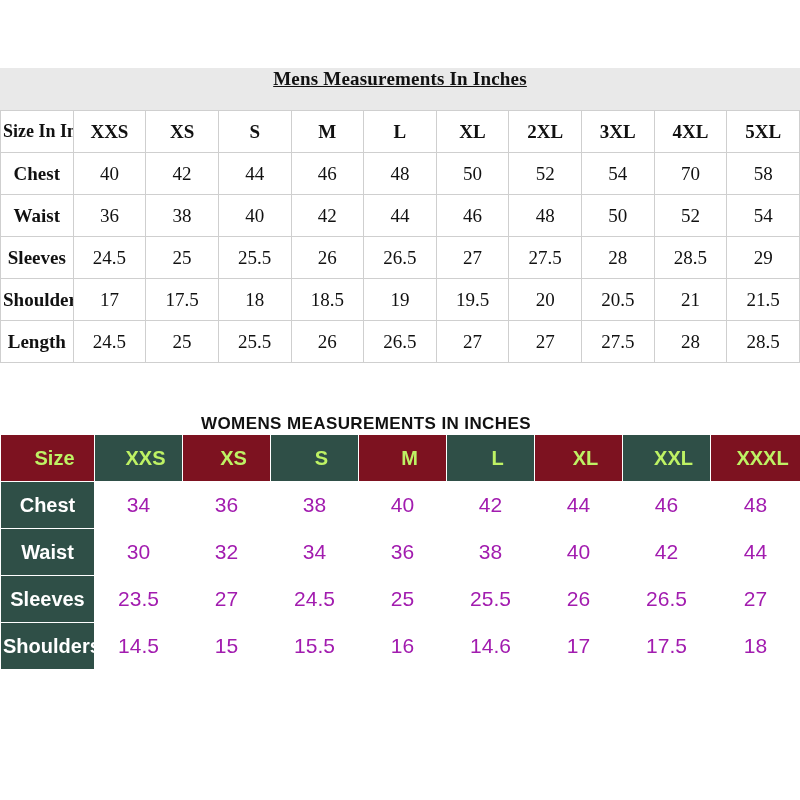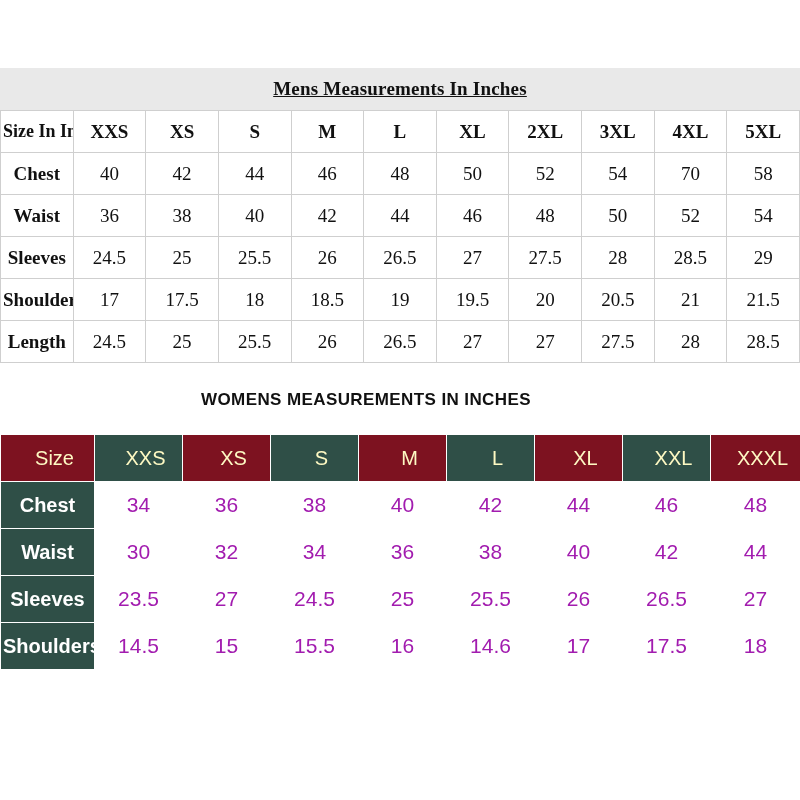--- a/index.html
+++ b/index.html
@@ -28,21 +28,21 @@
     left: 0;
     top: 68px;
     width: 800px;
   }
 
   .mens-title-band {
     width: 800px;
     height: 42px;
     background: #e9e9e9;
     display: flex;
-    align-items: center;
+    align-items: flex-start;
     justify-content: center;
   }
   .mens-title {
     font-size: 19px;
     font-weight: bold;
     color: #111111;
     text-decoration: underline;
     letter-spacing: 0.2px;
     font-family: "Liberation Serif", serif;
   }
@@ -78,21 +78,21 @@
   }
 
   
   .womens-title-band {
     position: absolute;
     left: 0;
     top: 390px;
     width: 732px;
     height: 44px;
     display: flex;
-    align-items: flex-start;
+    align-items: flex-end;
     justify-content: center;
   }
   .womens-title {
     font-size: 17px;
     font-weight: bold;
     color: #111111;
     letter-spacing: 0.4px;
     font-family: "Liberation Sans", sans-serif;
   }
 
@@ -112,22 +112,22 @@
     border: 1px solid #ffffff;
     text-align: center;
     font-size: 21px;
     height: 46px;
     padding: 0 2px;
     white-space: nowrap;
     overflow: hidden;
     font-family: "Liberation Sans", sans-serif;
   }
   table.womens tr.head td {
-    color: #fef9c3;
-    font-weight: normal;
+    color: #bef264;
+    font-weight: bold;
     font-size: 20px;
     padding-left: 16px;
   }
   table.womens td.rowlabel {
     color: #ffffff;
     font-weight: bold;
     font-size: 20px;
     background: #2f4f47;
   }
   table.womens td.val {

